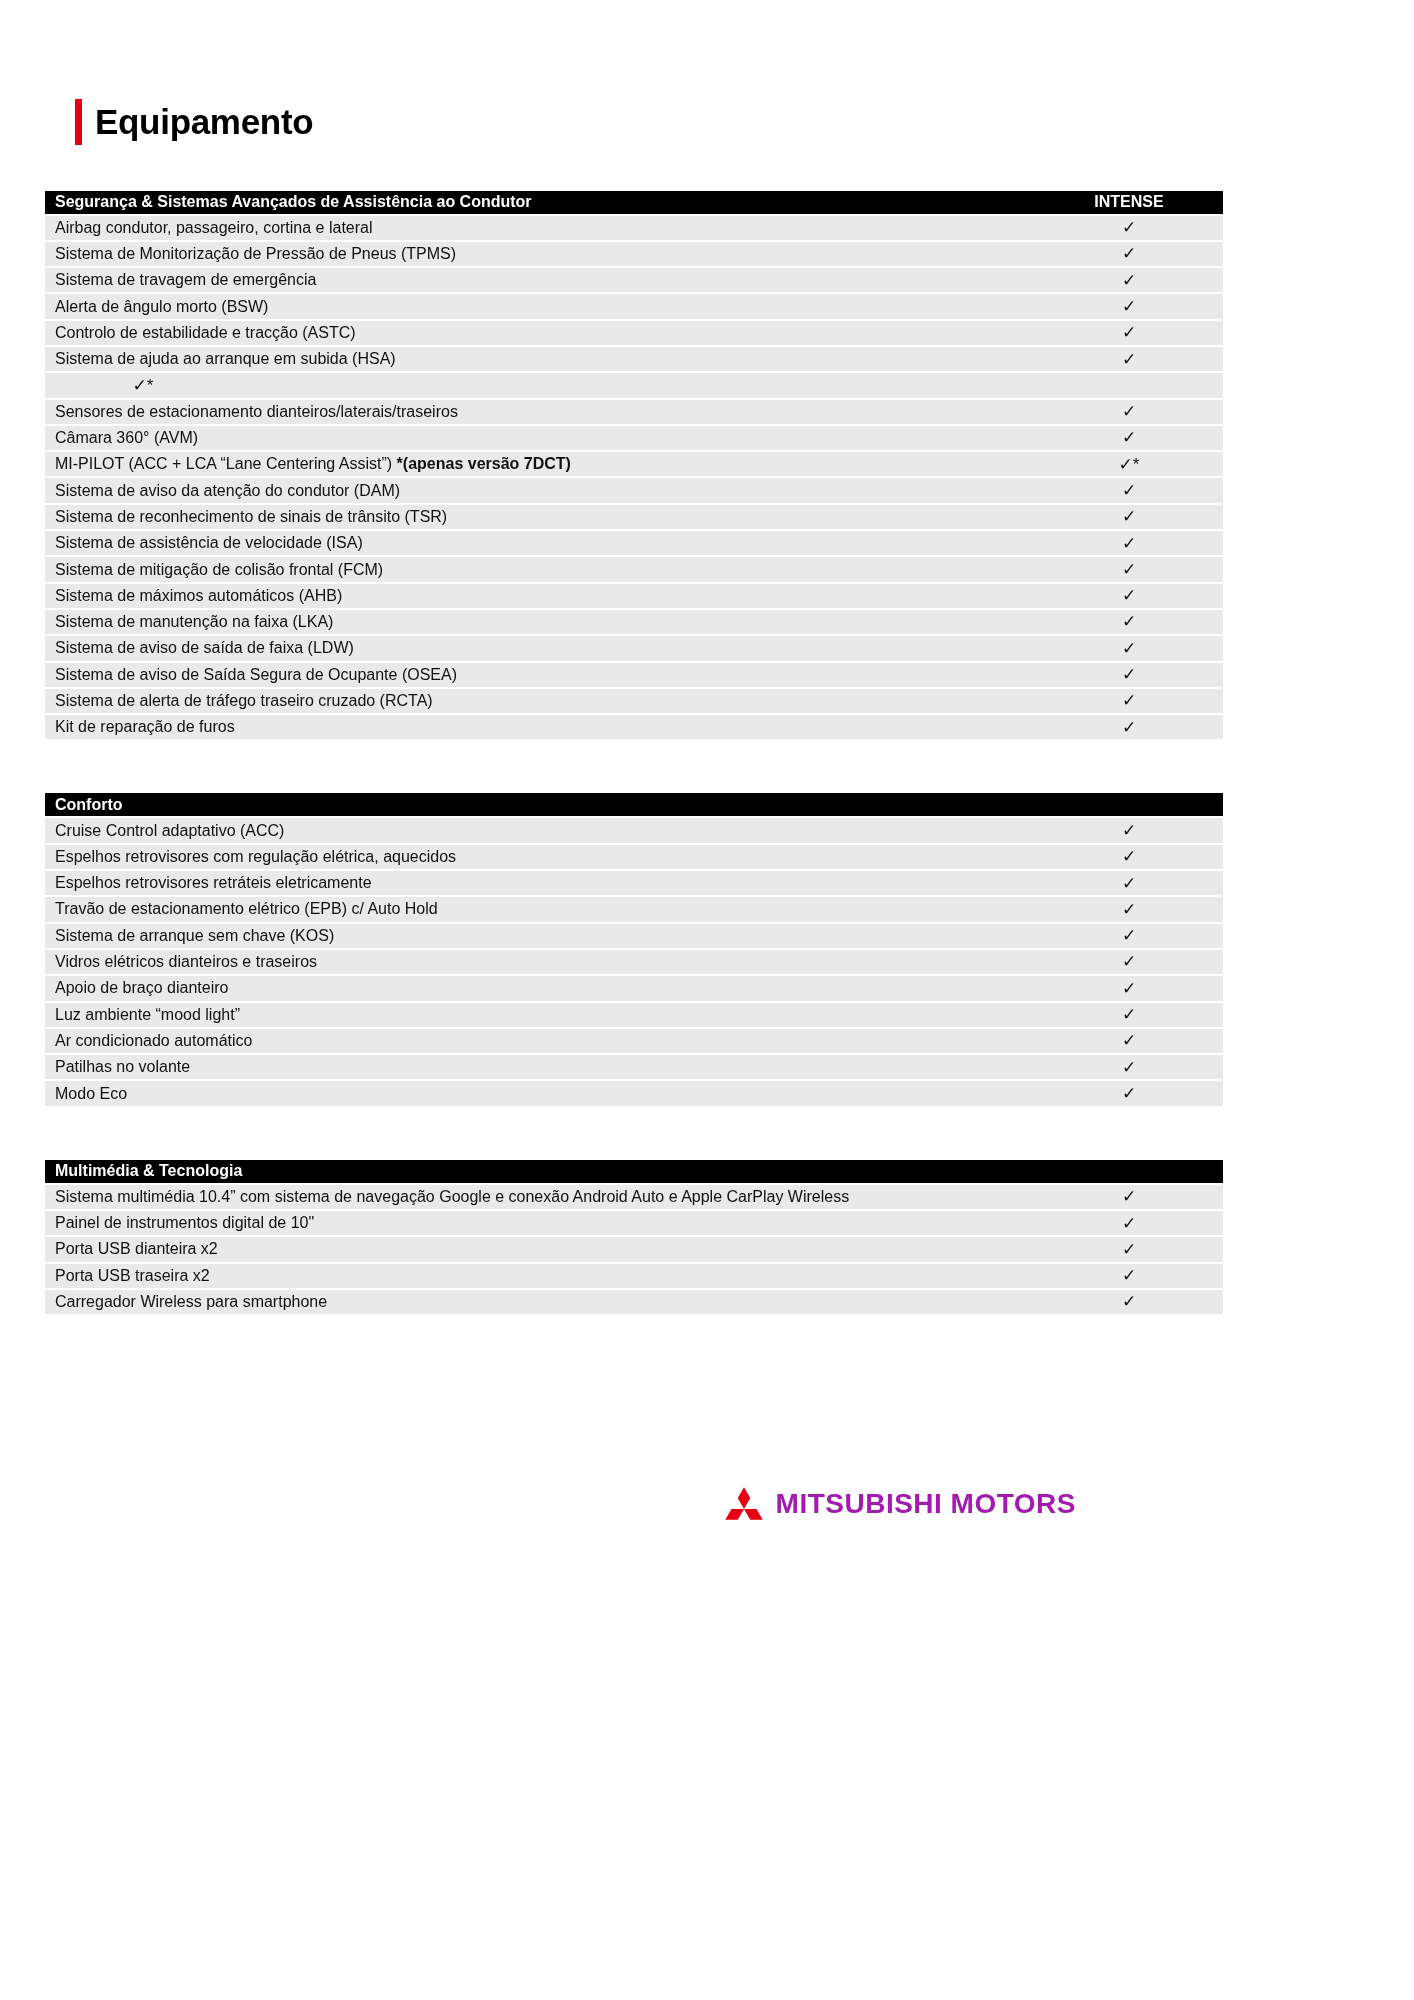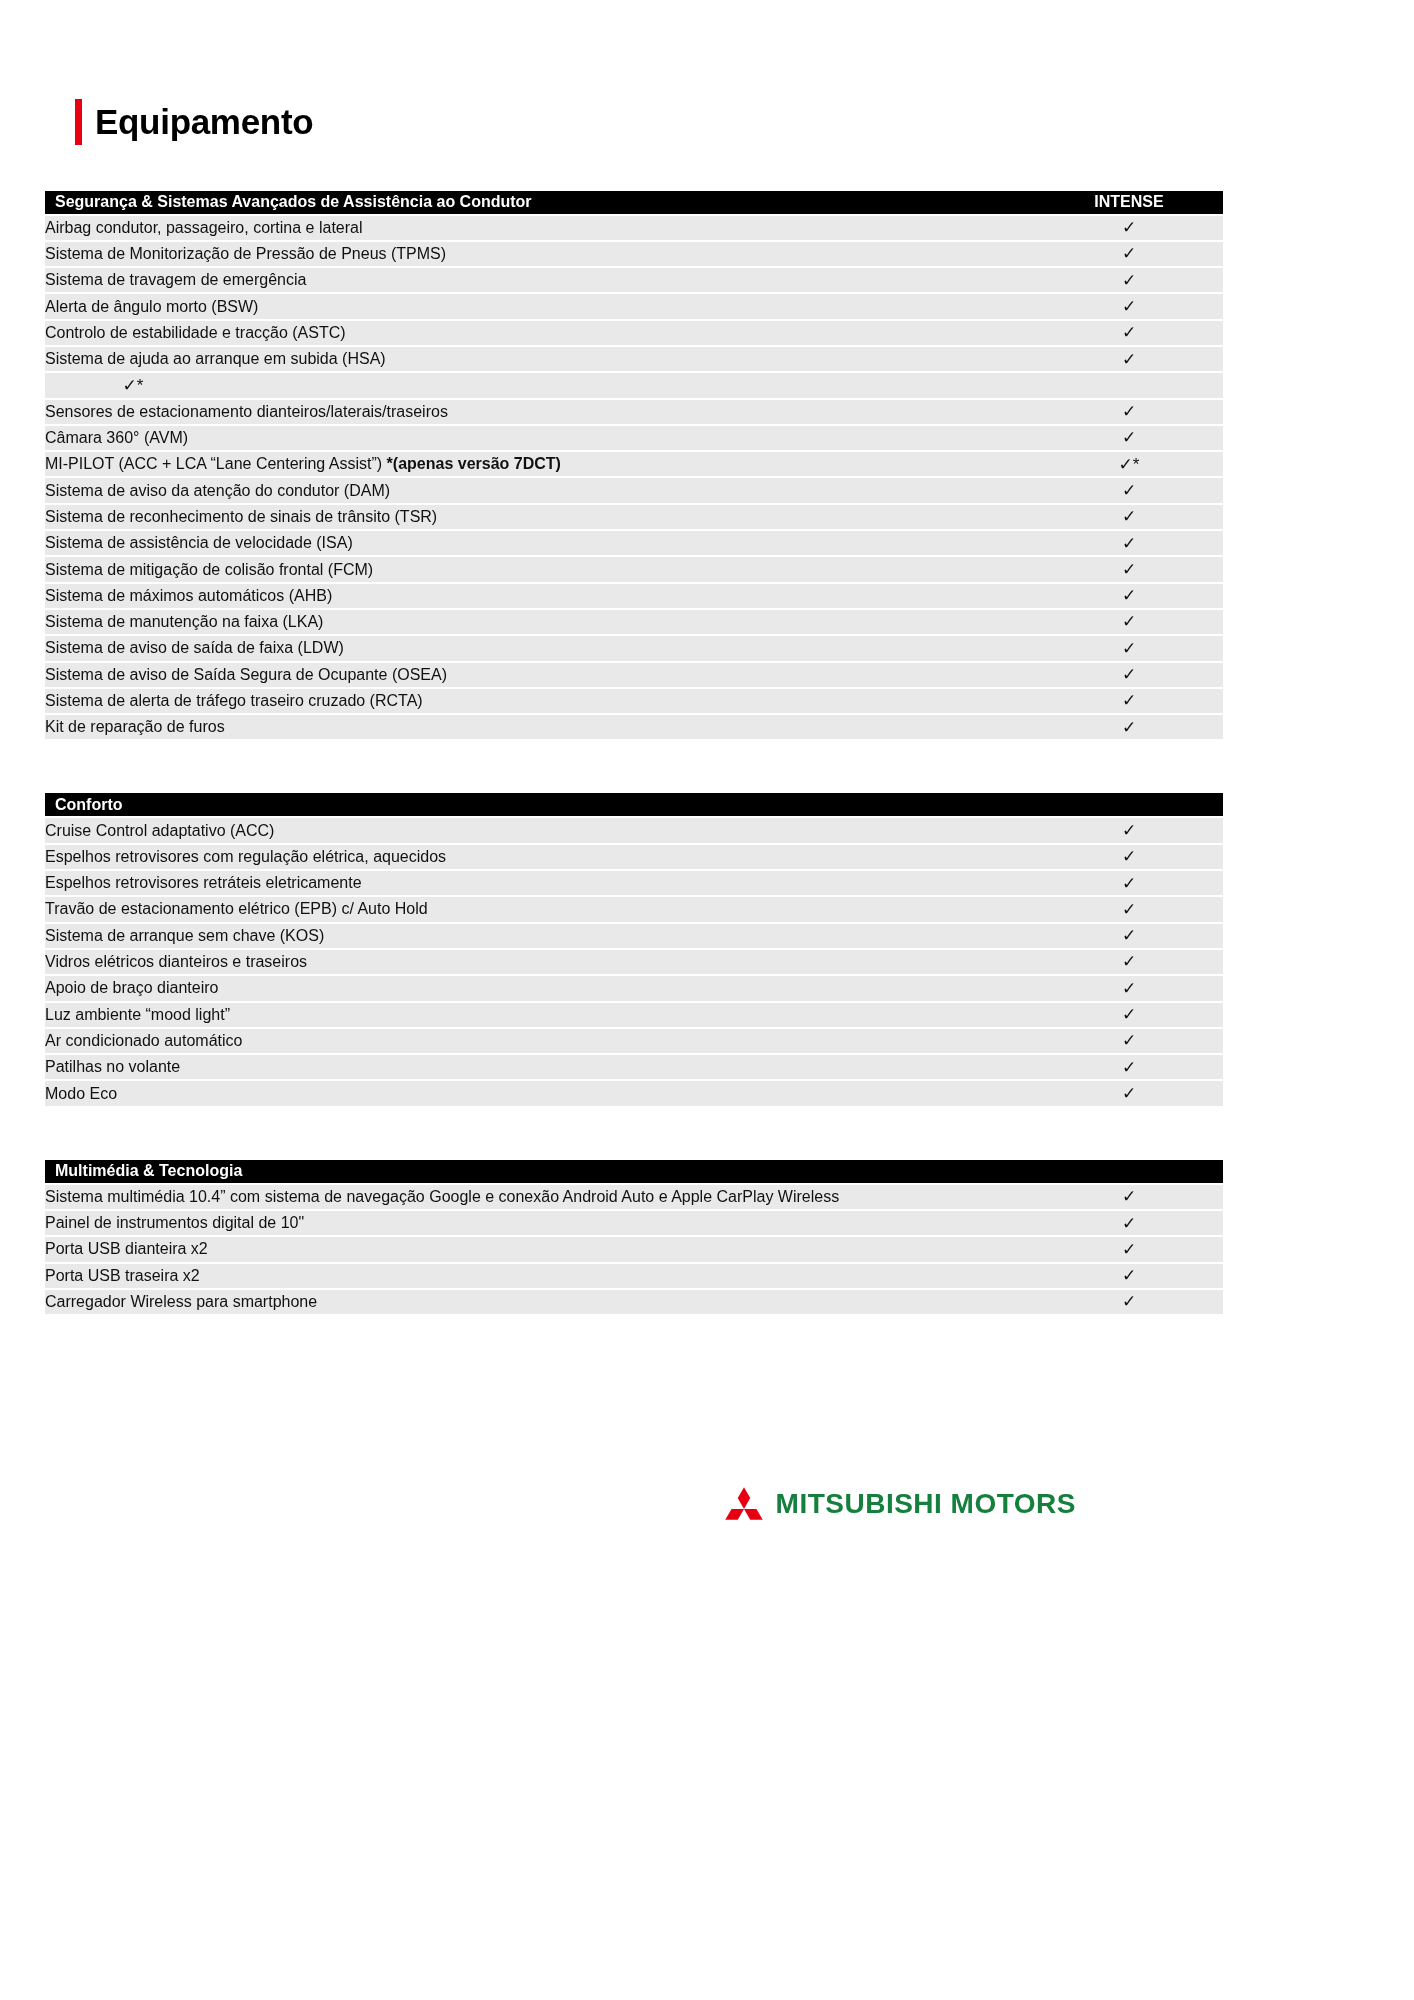--- a/index.html
+++ b/index.html
@@ -44,42 +44,42 @@
     font-weight: 700;
     margin-bottom: 2px;
   }
   .table-title { flex: 1; white-space: nowrap; }
   .col-value { width: 176px; text-align: center; flex: none; }
   .row {
     display: flex;
     align-items: center;
     background: #E9E9E9;
     min-height: 24.3px;
-    padding: 1px 6px 1px 0;
+    padding: 1px 6px 1px 10px;
     margin-bottom: 2px;
     font-size: 16px;
     line-height: 1.25;
     color: #111111;
   }
   .row-label { flex: 1; padding-right: 12px; }
   .row-label b { font-weight: 700; }
   .row-value { font-size: 17px; color: #111111; }
   .brand-footer {
     position: absolute;
     top: 1486px;
     right: 338px;
     display: flex;
     align-items: center;
     gap: 12px;
   }
   .logo-wrap { display: inline-flex; align-items: center; }
   .brand-text {
     font-size: 28px;
     font-weight: 700;
-    color: #15803d;
+    color: #a21caf;
     letter-spacing: 0.5px;
     white-space: nowrap;
   }
 </style>
 </head>
 <body>
 
 <div class="page">
 
   <header class="title-block">

